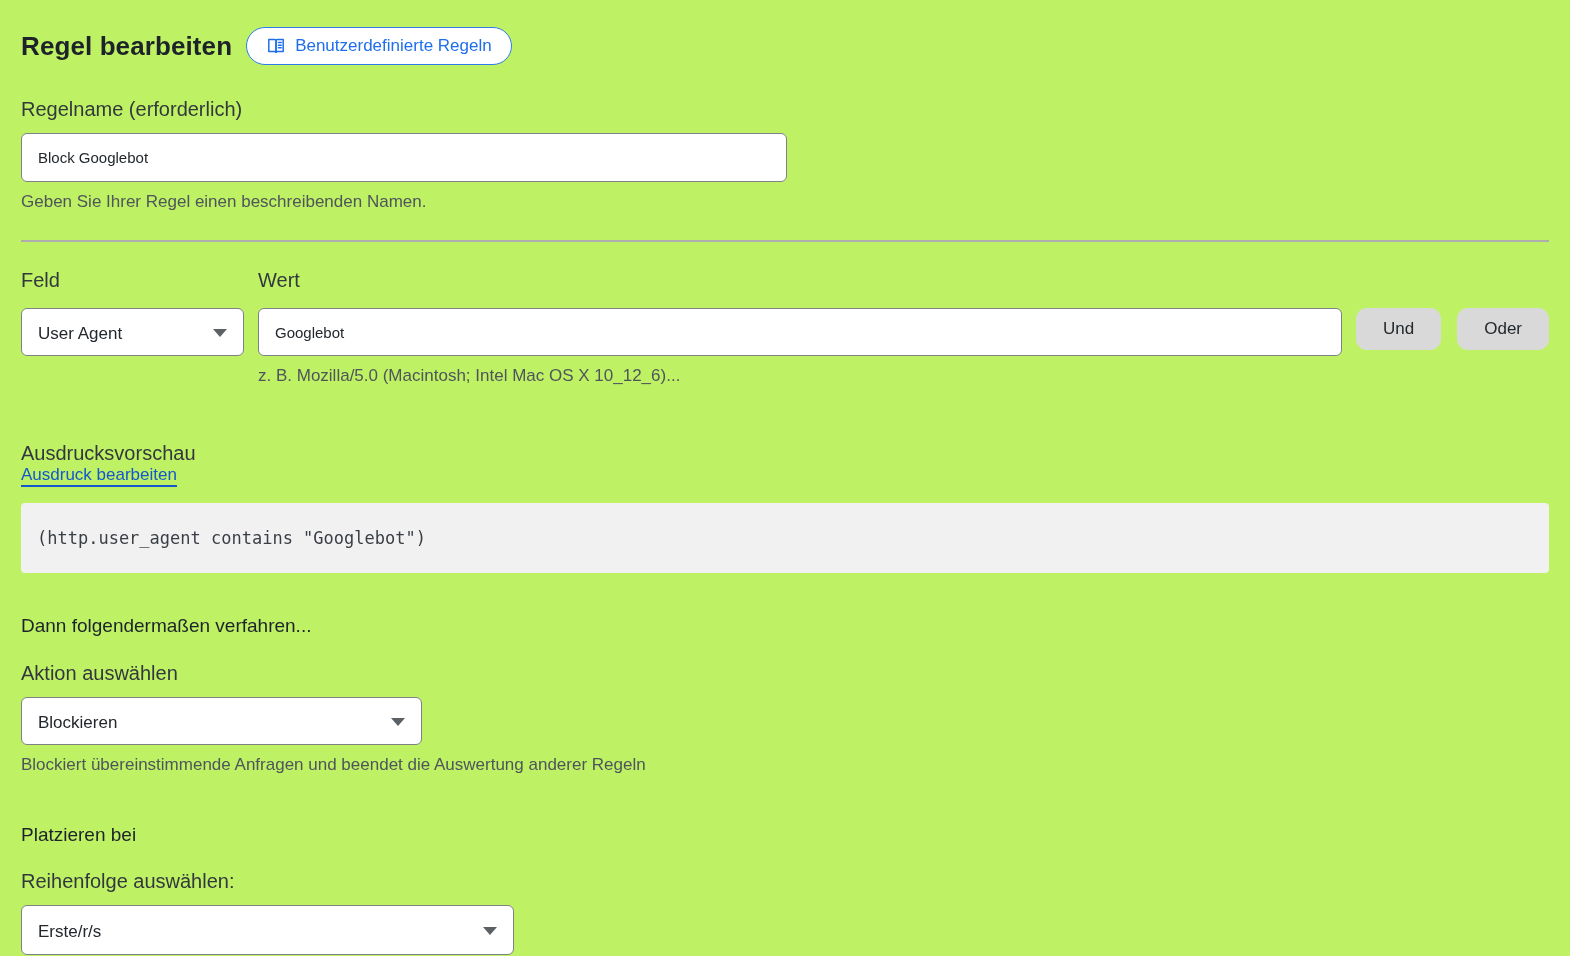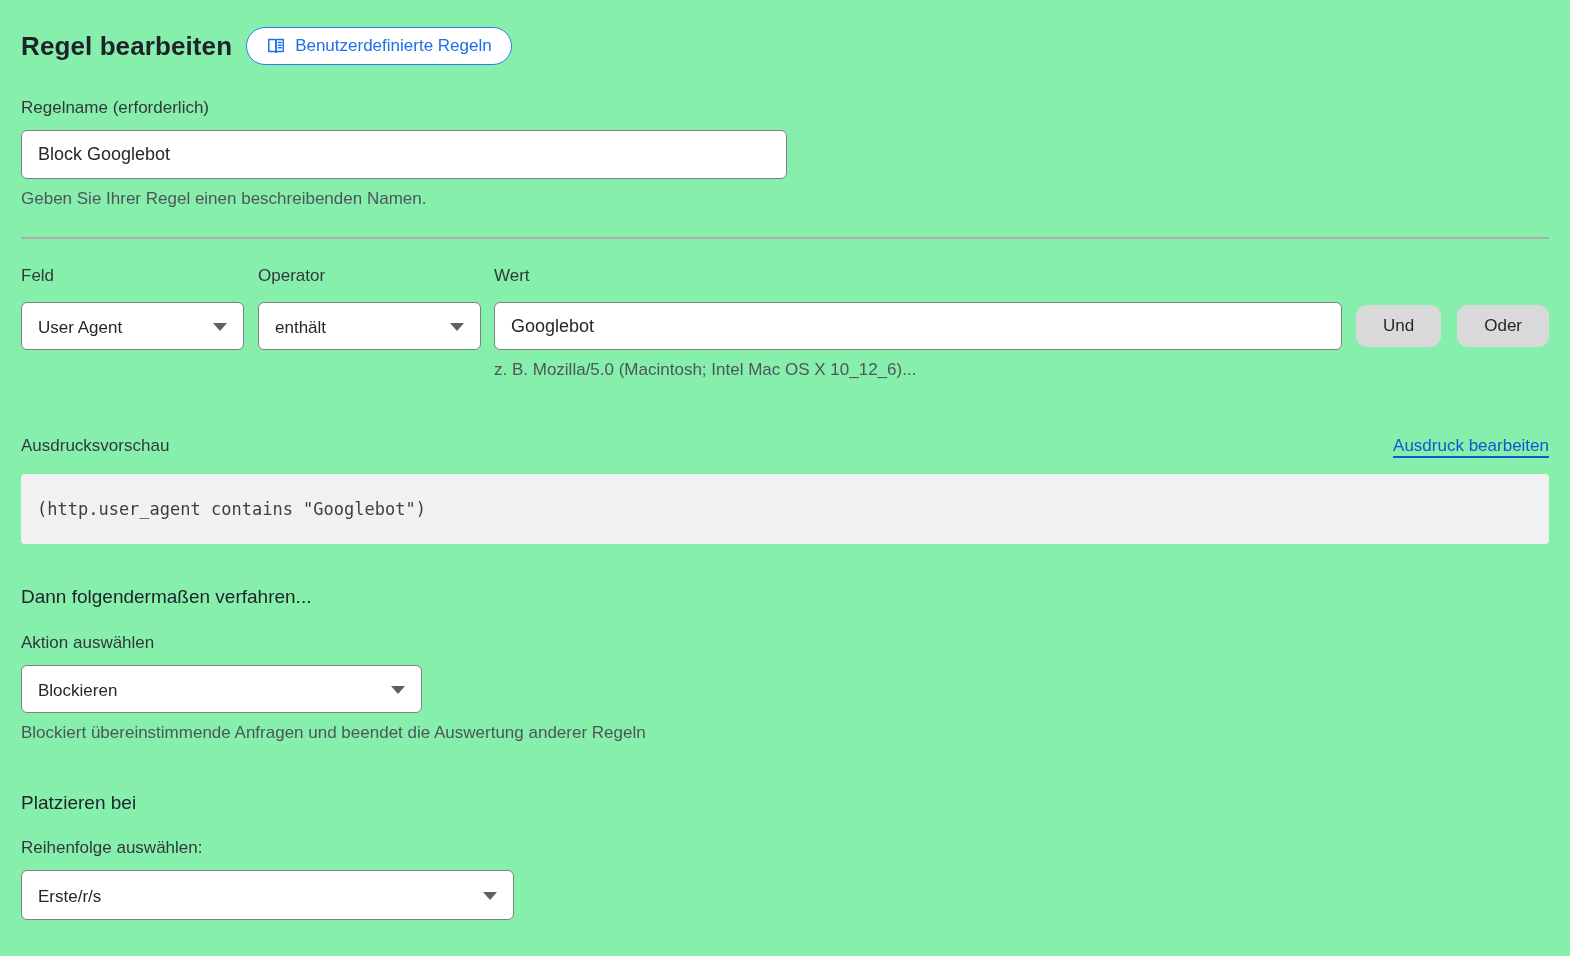--- a/index.html
+++ b/index.html
@@ -1,21 +1,21 @@
 <!DOCTYPE html>
 <html><head>
 <meta charset="utf-8">
 <style>
   * { margin: 0; padding: 0; box-sizing: border-box; }
   html, body { background: #ffffff; }
   .page {
     position: relative;
     width: 1570px;
     height: 956px;
-    background: #86efac;
+    background: #bef264;
     padding: 26px 21px 0 21px;
     font-family: "Liberation Sans", sans-serif;
     color: #33383d;
     overflow: hidden;
   }
 
   
   .header { display: flex; align-items: center; gap: 14px; height: 40px; }
   .page-title {
     font-size: 26px;
@@ -33,32 +33,32 @@
     border: 1.5px solid #2e7cf0;
     border-radius: 20px;
     color: #1f6feb;
     font-family: "Liberation Sans", sans-serif;
     font-size: 17px;
     cursor: pointer;
   }
   .docs-btn svg { display: block; }
 
   
-  .field-label { display: block; font-size: 17px; color: #33383d; }
+  .field-label { display: block; font-size: 20px; color: #33383d; }
   .help-text { font-size: 17px; color: #4f555b; }
 
   
   .text-input {
     display: block;
     height: 49px;
     border: 1px solid #7e8287;
     border-radius: 6px;
     padding: 0 16px;
     font-family: "Liberation Sans", sans-serif;
-    font-size: 18px;
+    font-size: 15px;
     color: #23282d;
     background: #fff;
     width: 100%;
     outline: none;
   }
   .select {
     position: relative;
     display: flex;
     align-items: center;
     height: 48px;
@@ -109,20 +109,21 @@
   }
   .and-btn { margin-left: 14px; }
   .or-btn { margin-left: 16px; }
 
   
   .expr-head {
     margin-top: 56px;
     display: flex;
     justify-content: space-between;
     align-items: baseline;
+    flex-direction: column;
   }
   .expr-link {
     font-size: 17px;
     color: #1457cf;
     text-decoration: underline;
     text-underline-offset: 5px;
     text-decoration-thickness: 1.5px;
     cursor: pointer;
   }
   .code-box {
@@ -180,27 +181,20 @@
   <hr class="divider">
 
   <div class="condition-row">
     <div class="cond-col col-field">
       <span class="field-label">Feld</span>
       <div class="select">
         <span class="select-value">User Agent</span>
         <span class="caret"></span>
       </div>
     </div>
-    <div class="cond-col col-operator">
-      <span class="field-label">Operator</span>
-      <div class="select">
-        <span class="select-value">enthält</span>
-        <span class="caret"></span>
-      </div>
-    </div>
     <div class="cond-col col-value">
       <span class="field-label">Wert</span>
       <input class="text-input" type="text" style="height: 48px;" value="Googlebot">
       <div class="help-text value-hint">z. B. Mozilla/5.0 (Macintosh; Intel Mac OS X 10_12_6)...</div>
     </div>
     <button class="gray-btn and-btn">Und</button>
     <button class="gray-btn or-btn">Oder</button>
   </div>
 
   <div class="expr-head">

